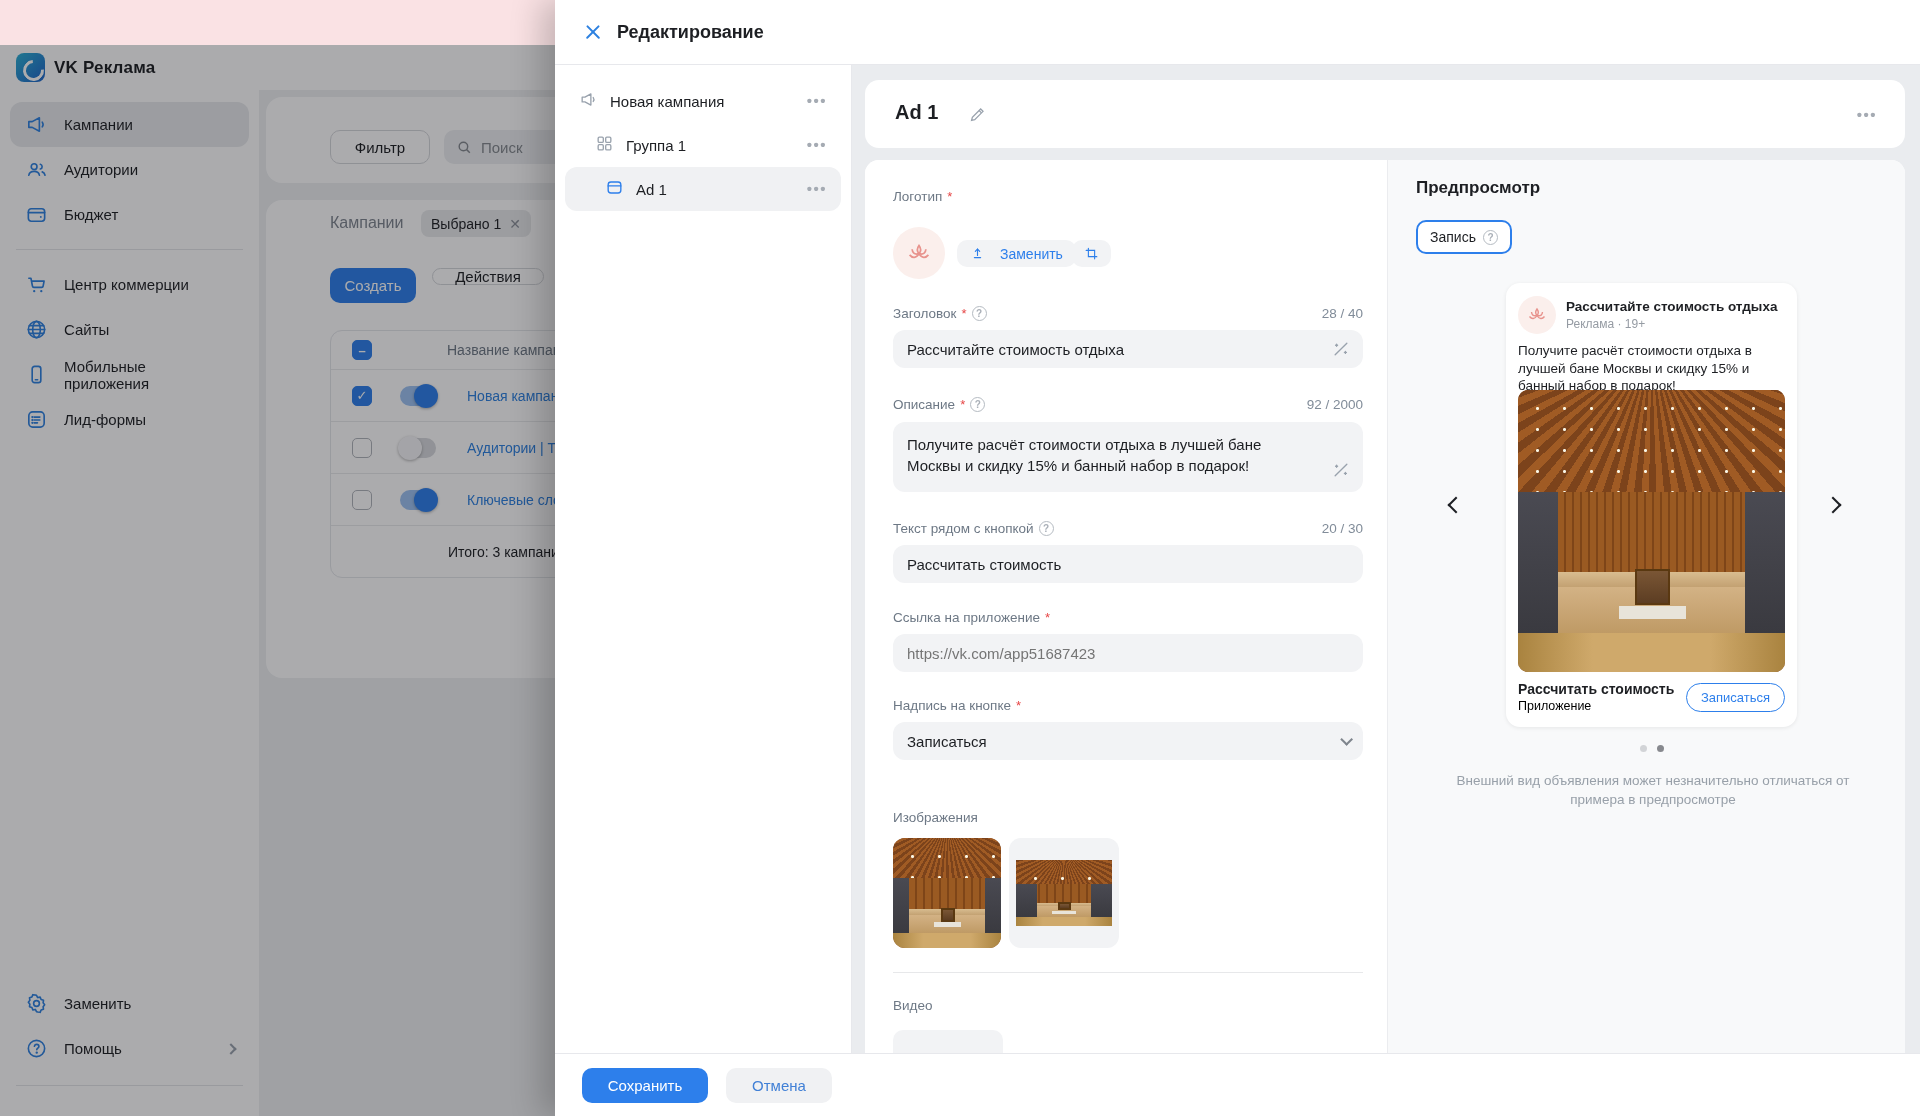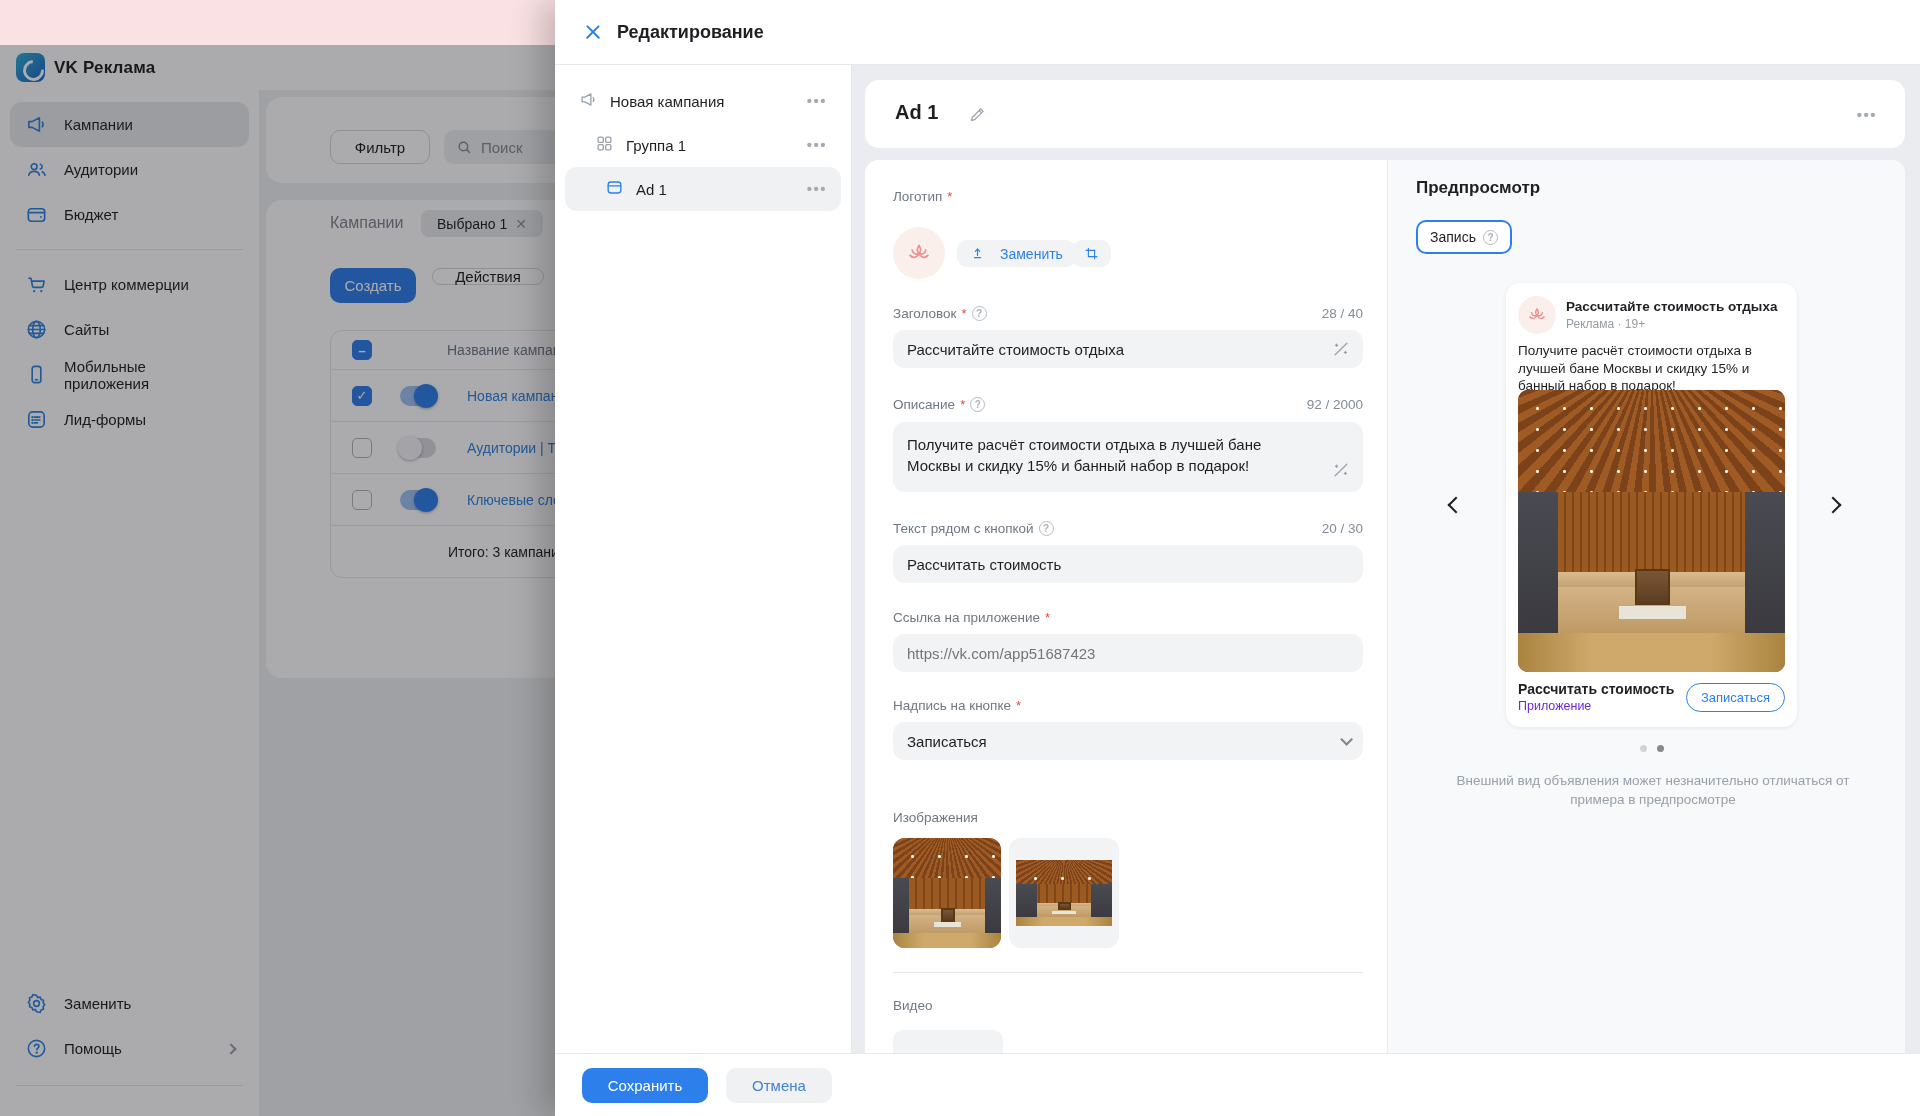--- a/index.html
+++ b/index.html
@@ -26,21 +26,21 @@
 
   .bg-content { position:absolute; left:259px; top:90px; right:0; bottom:0; background:#eef0f2; }
   .card { background:#fff; border-radius:16px; position:absolute; }
   .filter-card { left:7px; top:7px; width:760px; height:86px; }
   .btn-filter { position:absolute; left:64px; top:33px; width:100px; height:34px; border:1px solid #d5d7db; border-radius:10px; background:#fff; font-size:15px; font-weight:500; display:flex; align-items:center; justify-content:center; }
   .search-box { position:absolute; left:178px; top:33px; width:230px; height:34px; background:#edeff1; border-radius:10px; display:flex; align-items:center; gap:8px; padding:0 12px; color:#84898f; font-size:15px; }
   .search-box svg { width:17px; height:17px; stroke:#84898f; fill:none; stroke-width:2; }
 
   .main-card { left:7px; top:110px; width:760px; height:478px; }
   .tab-label { position:absolute; left:64px; top:14px; font-size:16px; color:#7f8690; }
-  .sel-chip { position:absolute; left:155px; top:10px; height:27px; background:#e9eaec; border-radius:8px; display:flex; align-items:center; gap:8px; padding:0 16px; font-size:14px; font-weight:500; }
+  .sel-chip { position:absolute; left:155px; top:10px; height:27px; background:#e9eaec; border-radius:8px; display:flex; align-items:center; gap:8px; padding:0 10px; font-size:14px; font-weight:500; }
   .sel-chip .x { color:#8a9099; font-size:14px; }
   .btn-create { position:absolute; left:64px; top:68px; width:86px; height:35px; border-radius:10px; background:#2d7feb; color:#fff; font-size:15px; font-weight:500; display:flex; align-items:center; justify-content:center; }
   .btn-actions { position:absolute; left:166px; top:68px; width:112px; height:17px; border-radius:10px; border:1px solid #d5d7db; background:#fff; font-size:15px; display:flex; align-items:center; justify-content:center; }
   .bg-table { position:absolute; left:64px; top:130px; width:640px; border:1px solid #e4e6ea; border-radius:12px; overflow:hidden; }
   .t-row { display:flex; align-items:center; height:52px; border-top:1px solid #e8eaec; padding-left:21px; font-size:14px; }
   .t-row:first-child { border-top:none; height:38px; }
   .t-head-label { color:#6d7885; margin-left:75px; }
   .cbx { width:20px; height:20px; border-radius:5px; border:1.5px solid #b0b4ba; background:#fff; flex:none; display:flex; align-items:center; justify-content:center; color:#fff; font-size:13px; font-weight:700; }
   .cbx.on { background:#2d7feb; border-color:#2d7feb; }
   .cbx.on::after { content:"✓"; }
@@ -114,21 +114,21 @@
   .prev-heading { position:absolute; left:28px; top:18px; font-size:17px; font-weight:700; }
   .chip-format { position:absolute; left:28px; top:60px; height:34px; border:2px solid #2d7feb; border-radius:10px; background:#fff; display:flex; align-items:center; gap:7px; padding:0 12px; font-size:14px; font-weight:500; }
   .pcard { position:absolute; left:118px; top:123px; width:291px; height:444px; background:#fff; border-radius:14px; box-shadow:0 1px 4px rgba(0,0,0,.08); }
   .pcard-head { position:absolute; left:12px; top:12px; right:12px; height:40px; display:flex; align-items:center; gap:10px; }
   .pcard-title { font-size:13.5px; font-weight:700; line-height:16px; }
   .pcard-meta { font-size:12px; color:#959ba3; margin-top:2px; }
   .pcard-desc { position:absolute; left:12px; top:59px; right:12px; font-size:13.5px; line-height:17.5px; }
   .pcard-img { position:absolute; left:12px; top:107px; width:267px; height:282px; border-radius:10px; overflow:hidden; }
   .pcard-foot { position:absolute; left:12px; right:12px; bottom:12px; height:36px; display:flex; align-items:center; }
   .pfoot-title { font-size:14px; font-weight:700; }
-  .pfoot-sub { font-size:12.5px; color:#6d28d9; margin-top:2px; }
+  .pfoot-sub { font-size:12.5px; color:#000000; margin-top:2px; }
   .btn-signup { margin-left:auto; height:29px; border:1.5px solid #2d7feb; border-radius:16px; color:#2d7feb; font-size:13px; font-weight:500; display:flex; align-items:center; padding:0 14px; background:#fff; }
   .car-arrow { position:absolute; width:12px; height:12px; border-left:2.4px solid #1d1f23; border-bottom:2.4px solid #1d1f23; top:339px; }
   .car-arrow.left { left:62px; transform:rotate(45deg); }
   .car-arrow.right { right:66px; transform:rotate(-135deg); }
   .car-dots { position:absolute; left:118px; width:291px; top:585px; display:flex; justify-content:center; gap:10px; }
   .dot { width:7px; height:7px; border-radius:50%; background:#d2d4d7; }
   .dot.active { background:#87898e; }
   .disclaimer { position:absolute; left:50px; top:611px; width:430px; text-align:center; font-size:13.5px; line-height:19px; color:#98a0a9; }
   .right-strip { position:absolute; right:0; top:0; width:15px; bottom:0; background:#eaecef; }
 

